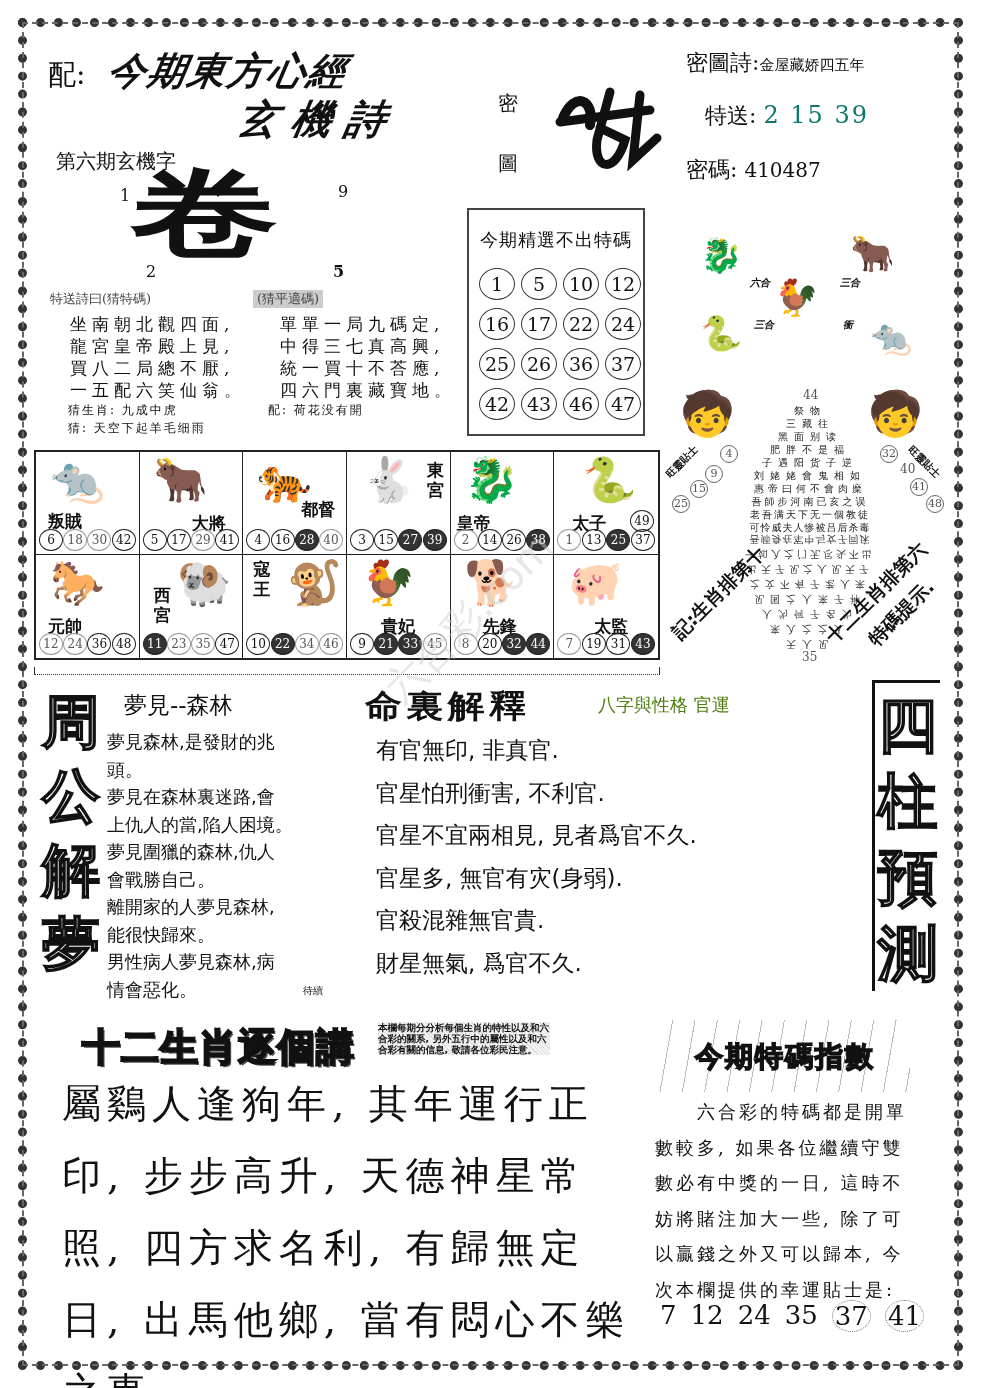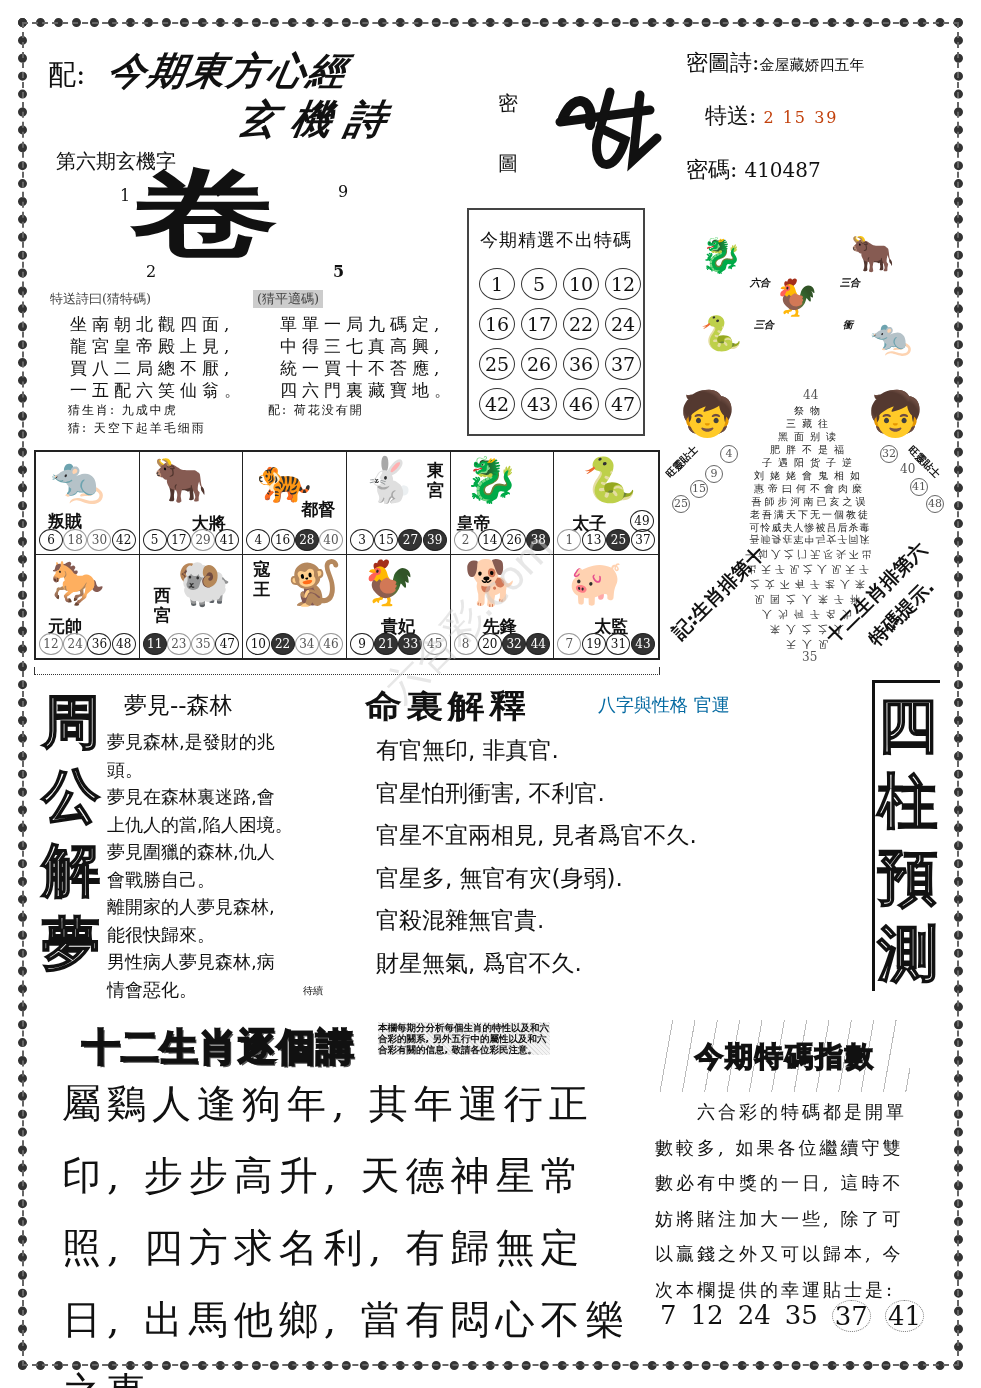--- a/index.html
+++ b/index.html
@@ -23,21 +23,21 @@
   .poem-header.shade { background: #ccc; padding: 0 4px; }
   .poem { font-size: 17px; line-height: 22px; letter-spacing: 5px; }
   .poem-note { font-size: 12px; letter-spacing: 2px; line-height: 18px; }
 
   
   .mi-label { font-size: 20px; }
   .mi-glyph { left: 555px; top: 80px; width: 110px; height: 100px; }
   .secret-poem { left: 686px; top: 48px; font-size: 22px; }
   .secret-poem small { font-size: 15px; }
   .special { left: 705px; top: 101px; font-size: 22px; }
-  .special .vals { font-size: 16px; letter-spacing: 2px; color: #c2410c; }
+  .special .vals { font-size: 24px; letter-spacing: 2px; color: #0f766e; }
   .pwd { left: 686px; top: 155px; font-size: 22px; }
 
   
   .excl-box { left: 467px; top: 208px; width: 178px; height: 228px; border: 2px solid #444; }
   .excl-title { position: absolute; left: 0; right: 0; top: 18px; text-align: center; font-size: 18px; letter-spacing: 1px; }
   .excl-grid { position: absolute; left: 10px; top: 58px; display: grid; grid-template-columns: repeat(4, 38px); grid-row-gap: 8px; grid-column-gap: 4px; }
   .ball { width: 36px; height: 32px; border: 1.3px solid #333; border-radius: 50%; display: flex; align-items: center; justify-content: center; font-size: 19px; }
 
   
   .zod-rel { font-size: 10px; font-weight: bold; font-family: "DejaVu Sans", sans-serif; font-style: italic; }
@@ -64,21 +64,21 @@
   .ruler { left: 34px; top: 667px; width: 626px; height: 8px; border-left: 1px solid #333; border-right: 1px solid #333; border-bottom: 1px dotted #333; }
 
   
   .dream-vert { left: 38px; top: 685px; width: 66px; font-size: 58px; line-height: 74px; font-weight: bold; -webkit-text-stroke: 1.5px #111; color: #fff; text-align: center; font-family: "DejaVu Sans", sans-serif; }
   .dream-title { left: 124px; top: 690px; font-size: 23px; font-family: "DejaVu Sans", sans-serif; }
   .dream-body { left: 107px; top: 728px; width: 240px; font-size: 18px; line-height: 27.5px; font-family: "DejaVu Sans", sans-serif; }
   .dream-cont { left: 303px; top: 984px; font-size: 10px; }
 
   
   .fortune-title { left: 365px; top: 685px; font-size: 32px; font-weight: 900; font-family: "DejaVu Sans", sans-serif; letter-spacing: 4px; transform: scaleX(1.15); transform-origin: left; }
-  .fortune-sub { left: 598px; top: 693px; font-size: 18px; color: #0369a1; }
+  .fortune-sub { left: 598px; top: 693px; font-size: 18px; color: #4d7c0f; }
   .fortune-lines { left: 376px; top: 729px; font-size: 23px; line-height: 42.5px; font-family: "DejaVu Sans", sans-serif; }
   .pillar-vert { left: 872px; top: 680px; width: 68px; font-size: 60px; line-height: 76px; font-weight: bold; color: #fff; -webkit-text-stroke: 1.5px #111; text-align: center; font-family: "DejaVu Sans", sans-serif; border-left: 3px solid #111; border-top: 3px solid #111; padding-top: 4px; }
 
   
   .zt-title { left: 82px; top: 1022px; font-size: 38px; font-weight: 900; color: #fff; -webkit-text-stroke: 2px #111; letter-spacing: 1px; font-family: "DejaVu Sans", sans-serif; text-shadow: 2px 2px 0 #555; }
   .zt-note { left: 378px; top: 1022px; width: 172px; font-size: 9.5px; line-height: 11px; font-weight: bold; font-family: "DejaVu Sans", sans-serif; background: repeating-linear-gradient(45deg, #f4f4f4 0 2px, #ddd 2px 3px); }
   .zt-body { left: 62px; top: 1068px; width: 570px; font-size: 39px; line-height: 72px; letter-spacing: 6px; font-family: "DejaVu Serif", serif; }
 
   
   .si-title { left: 660px; top: 1020px; width: 250px; height: 72px; font-size: 28px; font-weight: bold; color: #fff; -webkit-text-stroke: 1.5px #111; letter-spacing: 2px; font-family: "DejaVu Sans", sans-serif; text-align: center; padding-top: 18px;

